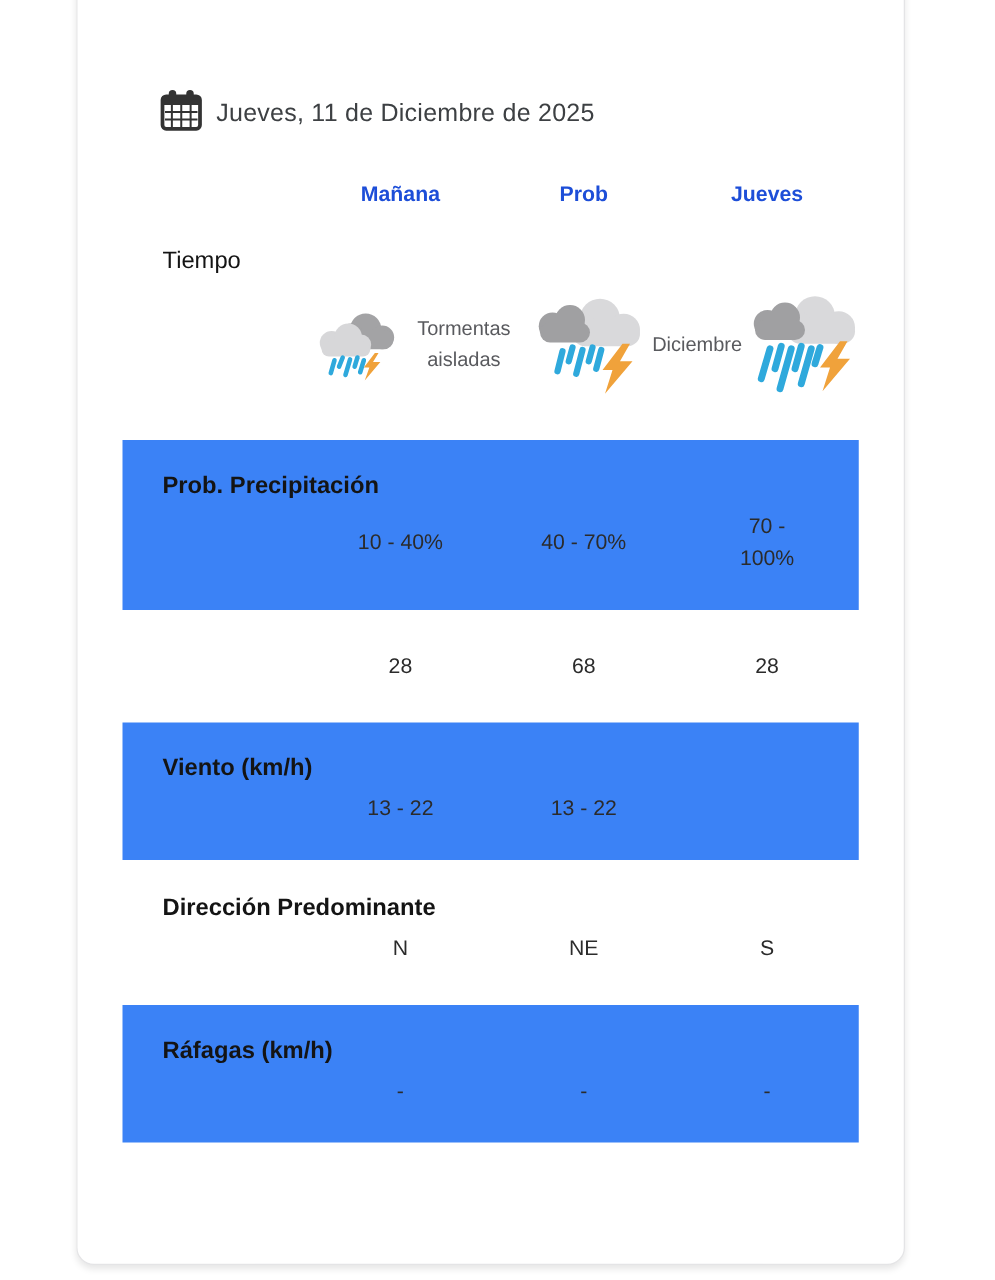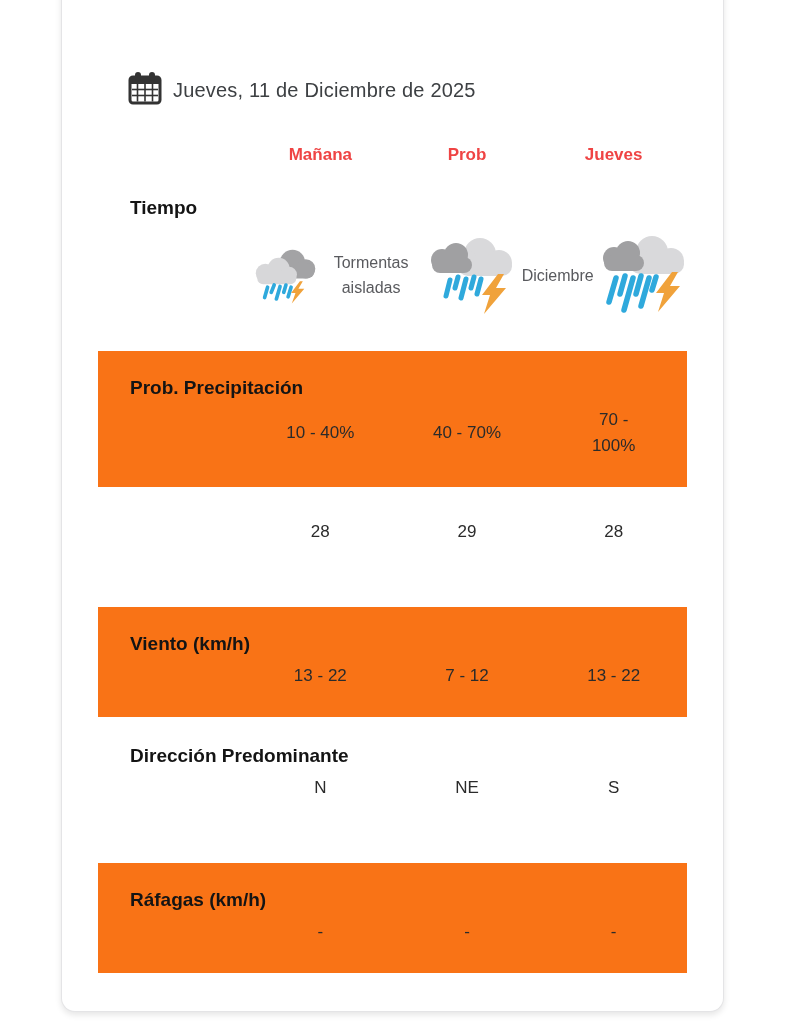--- a/index.html
+++ b/index.html
@@ -17,34 +17,34 @@
   .inner { margin:0 36px; width:589px; }
 
   
   .date-row { padding:84px 0 0 30px; display:flex; align-items:center; gap:11px; }
   .date-text { font-size:20px; color:#3d4043; letter-spacing:0.2px; }
 
   
   .grid { display:grid; grid-template-columns:149px 1fr 1fr 1fr; }
 
   .header-row { margin-top:36px; }
-  .col-head { text-align:center; font-size:17px; font-weight:700; color:#ef4444; }
+  .col-head { text-align:center; font-size:17px; font-weight:700; color:#1d4ed8; }
 
   
   .tiempo-row { margin-top:20px; }
-  .row-title { font-size:19px; font-weight:700; color:#141414; padding:12px 0 0 32px; }
+  .row-title { font-size:19px; font-weight:400; color:#141414; padding:12px 0 0 32px; }
   .icon-stack { display:flex; flex-direction:row; align-items:center; padding-top:46px; }
   svg.weather { width:100px; height:86px; display:block; }
   .caption { font-size:16px; color:#595a5e; text-align:center; line-height:1.55;
              max-width:112px; margin-top:4px; }
 
   
   .rows { margin-top:34px; }
   .row { padding:24px 0 28px; }
-  .row.band { background:#f97316;margin-top:30px; }
+  .row.band { background:#3b82f6; }
   .row.plain { padding:26px 0 32px; background:transparent; }
   .row-label { font-size:19px; font-weight:700; color:#141414; padding-left:32px; line-height:26px; }
   .cells { margin-top:6px; }
   .cell { display:flex; justify-content:center; align-items:center; }
   .cell span { text-align:center; font-size:17px; color:#2b2b2b; line-height:26px; display:inline-block; }
   .cell:nth-child(4) span { max-width:64px; }
 </style>
 </head>
 <body>
 
@@ -176,37 +176,34 @@
           </div>
         </div>
 
         <div class="row plain">
           <div class="grid cells">
             <div></div>
             <div class="cell">
                 <span>28</span>
               </div>
             <div class="cell">
-                <span>29</span>
+                <span>68</span>
               </div>
             <div class="cell">
                 <span>28</span>
               </div>
           </div>
         </div>
 
         <div class="row band">
           <div class="row-label">Viento (km/h)</div>
           <div class="grid cells">
             <div></div>
             <div class="cell">
                 <span>13 - 22</span>
-              </div>
-            <div class="cell">
-                <span>7 - 12</span>
               </div>
             <div class="cell">
                 <span>13 - 22</span>
               </div>
           </div>
         </div>
 
         <div class="row plain">
           <div class="row-label">Dirección Predominante</div>
           <div class="grid cells">

